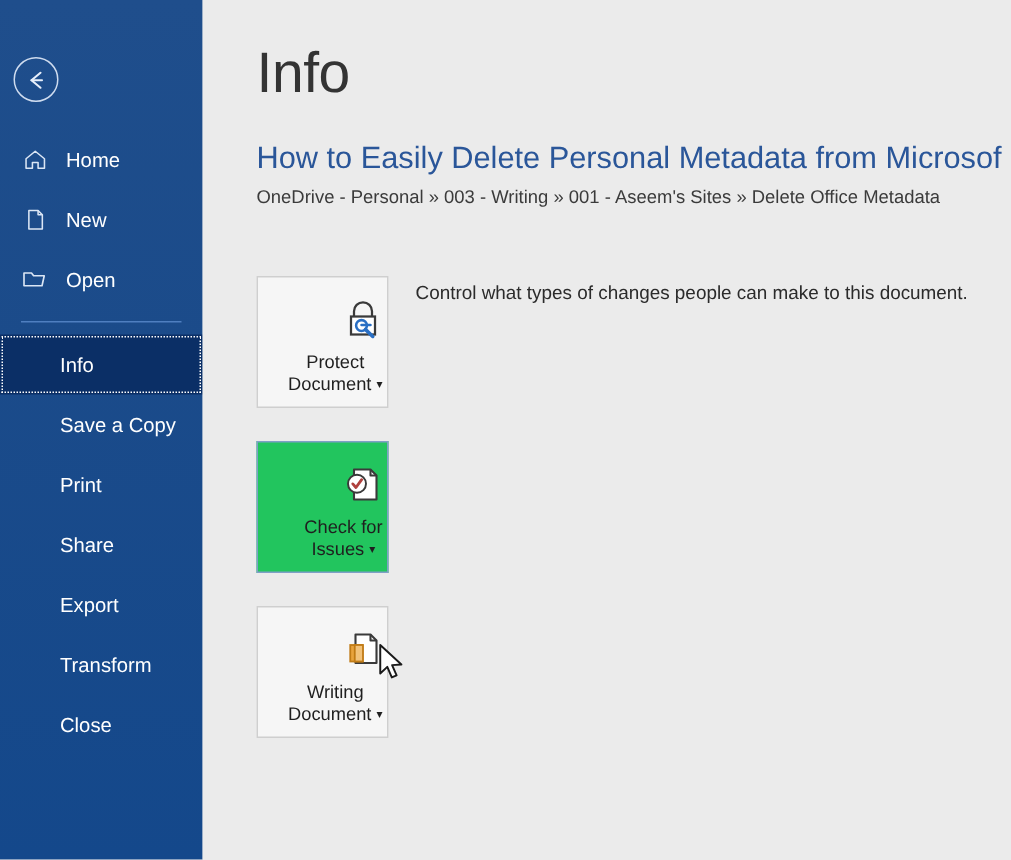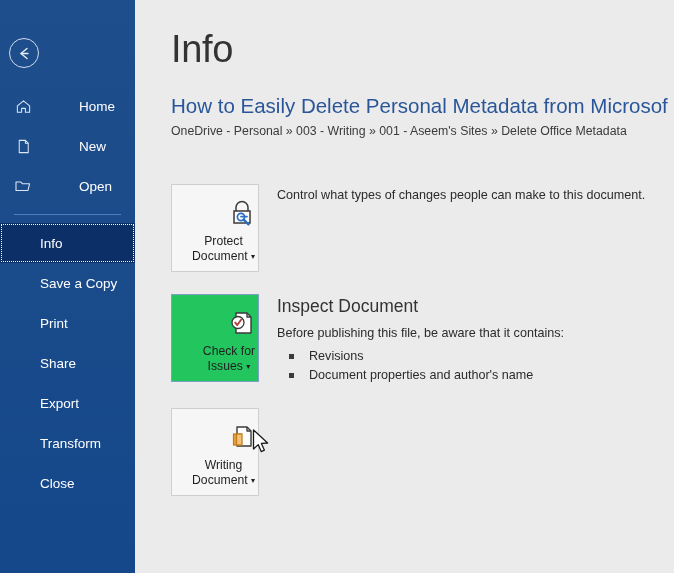--- a/index.html
+++ b/index.html
@@ -32,21 +32,20 @@
 
   .nav-group { margin-top: 18px; }
   .nav-item {
     height: 40px;
     display: flex; align-items: center;
     padding-left: 14px;
     color: #ffffff;
     font-size: 13.5px;
     cursor: pointer;
     position: relative;
-    gap: 35px;
   }
   .nav-item .ico {
     width: 18px; height: 18px;
     display: flex; align-items: center; justify-content: center;
     margin-right: 12px;
     flex: 0 0 18px;
   }
   .nav-item .lbl { white-space: nowrap; }
 
   .nav-divider {
@@ -275,28 +274,20 @@
         <span class="glyph">
           <svg width="32" height="32" viewBox="0 0 32 32">
             <path d="M10 6 L21 6 L25 10 L25 26 L10 26 Z" fill="#ffffff" stroke="#3a3a3a" stroke-width="1.4" stroke-linejoin="round"></path>
             <path d="M21 6 L21 10 L25 10" fill="none" stroke="#3a3a3a" stroke-width="1.4" stroke-linejoin="round"></path>
             <circle cx="12" cy="15.5" r="6" fill="#ffffff" stroke="#3a3a3a" stroke-width="1.3"></circle>
             <path d="M9.2 15.6 L11.3 18 L15.1 12.8" fill="none" stroke="#b0413e" stroke-width="1.9" stroke-linecap="round" stroke-linejoin="round"></path>
           </svg>
         </span>
         <span class="cap"><span>Check for</span><br><span>Issues</span> <span class="caret">▾</span></span>
       </div>
-      <div class="sec-body">
-        <div class="sec-head">Inspect Document</div>
-        <div class="sec-sub">Before publishing this file, be aware that it contains:</div>
-        <ul class="bullets">
-          <li>Revisions</li>
-          <li>Document properties and author's name</li>
-        </ul>
-      </div>
     </div>
 
     <div class="section">
       <div class="big-btn">
         <span class="glyph">
           <svg width="32" height="32" viewBox="0 0 32 32">
             <path d="M11 6 L21 6 L25 10 L25 25 L11 25 Z" fill="#ffffff" stroke="#3a3a3a" stroke-width="1.4" stroke-linejoin="round"></path>
             <path d="M21 6 L21 10 L25 10" fill="none" stroke="#3a3a3a" stroke-width="1.4" stroke-linejoin="round"></path>
             <rect x="7.5" y="13" width="8" height="11" fill="#e8a33d" stroke="#c07b16" stroke-width="1.2"></rect>
             <rect x="10.5" y="13" width="5.5" height="11" fill="#f2c27a" stroke="#c07b16" stroke-width="1.2"></rect>

